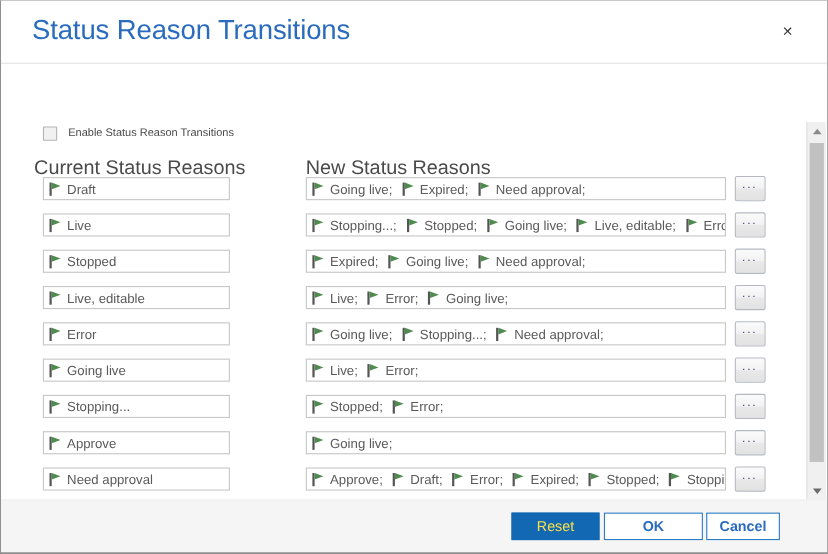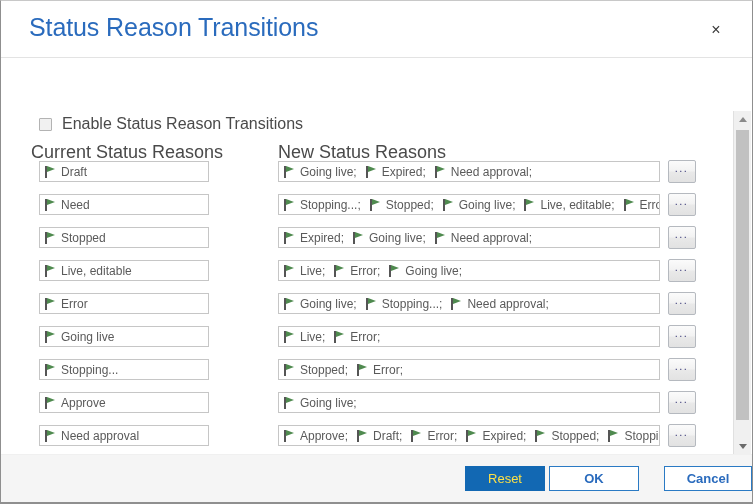--- a/index.html
+++ b/index.html
@@ -83,21 +83,21 @@
     height: 13px;
     box-sizing: border-box;
     border: 1px solid #b3b3b3;
     background: #f1f1f1;
     border-radius: 1px;
     cursor: pointer;
     flex: 0 0 auto;
   }
   .checkbox-label {
     margin-left: 10px;
-    font-size: 16px;
+    font-size: 10px;
     color: #4a4a4a;
     white-space: nowrap;
   }
 
   .col-header {
     position: absolute;
     font-size: 18px;
     color: #4a4a4a;
     white-space: nowrap;
   }
@@ -262,21 +262,21 @@
     left: 464px;
     width: 80px;
   }
   .btn.secondary {
     background: #ffffff;
     border: 1px solid #2a7ac4;
     color: #2a6bbd;
     font-weight: bold;
   }
   .btn.ok     { left: 548px; width: 90px; }
-  .btn.cancel { left: 663px; width: 88px; }
+  .btn.cancel { left: 641px; width: 67px; }
 </style>
 </head>
 <body>
 
 <div class="dialog">
 
   <div class="titlebar">
     <div class="dialog-title">Status Reason Transitions</div>
     <div class="close-button">×</div>
   </div>
@@ -327,21 +327,21 @@
           </div>
           <div class="ellipsis-button">...</div>
         </div>
         <div class="row">
           <div class="field current">
             <span class="token">
               <span class="flag-icon">
                 <span class="pole"></span>
                 <span class="pennant"></span>
               </span>
-              <span class="label">Need</span>
+              <span class="label">Live</span>
             </span>
           </div>
           <div class="field newcol">
             <span class="token">
               <span class="flag-icon">
                 <span class="pole"></span>
                 <span class="pennant"></span>
               </span>
               <span class="label">Stopping...;</span>
             </span>

